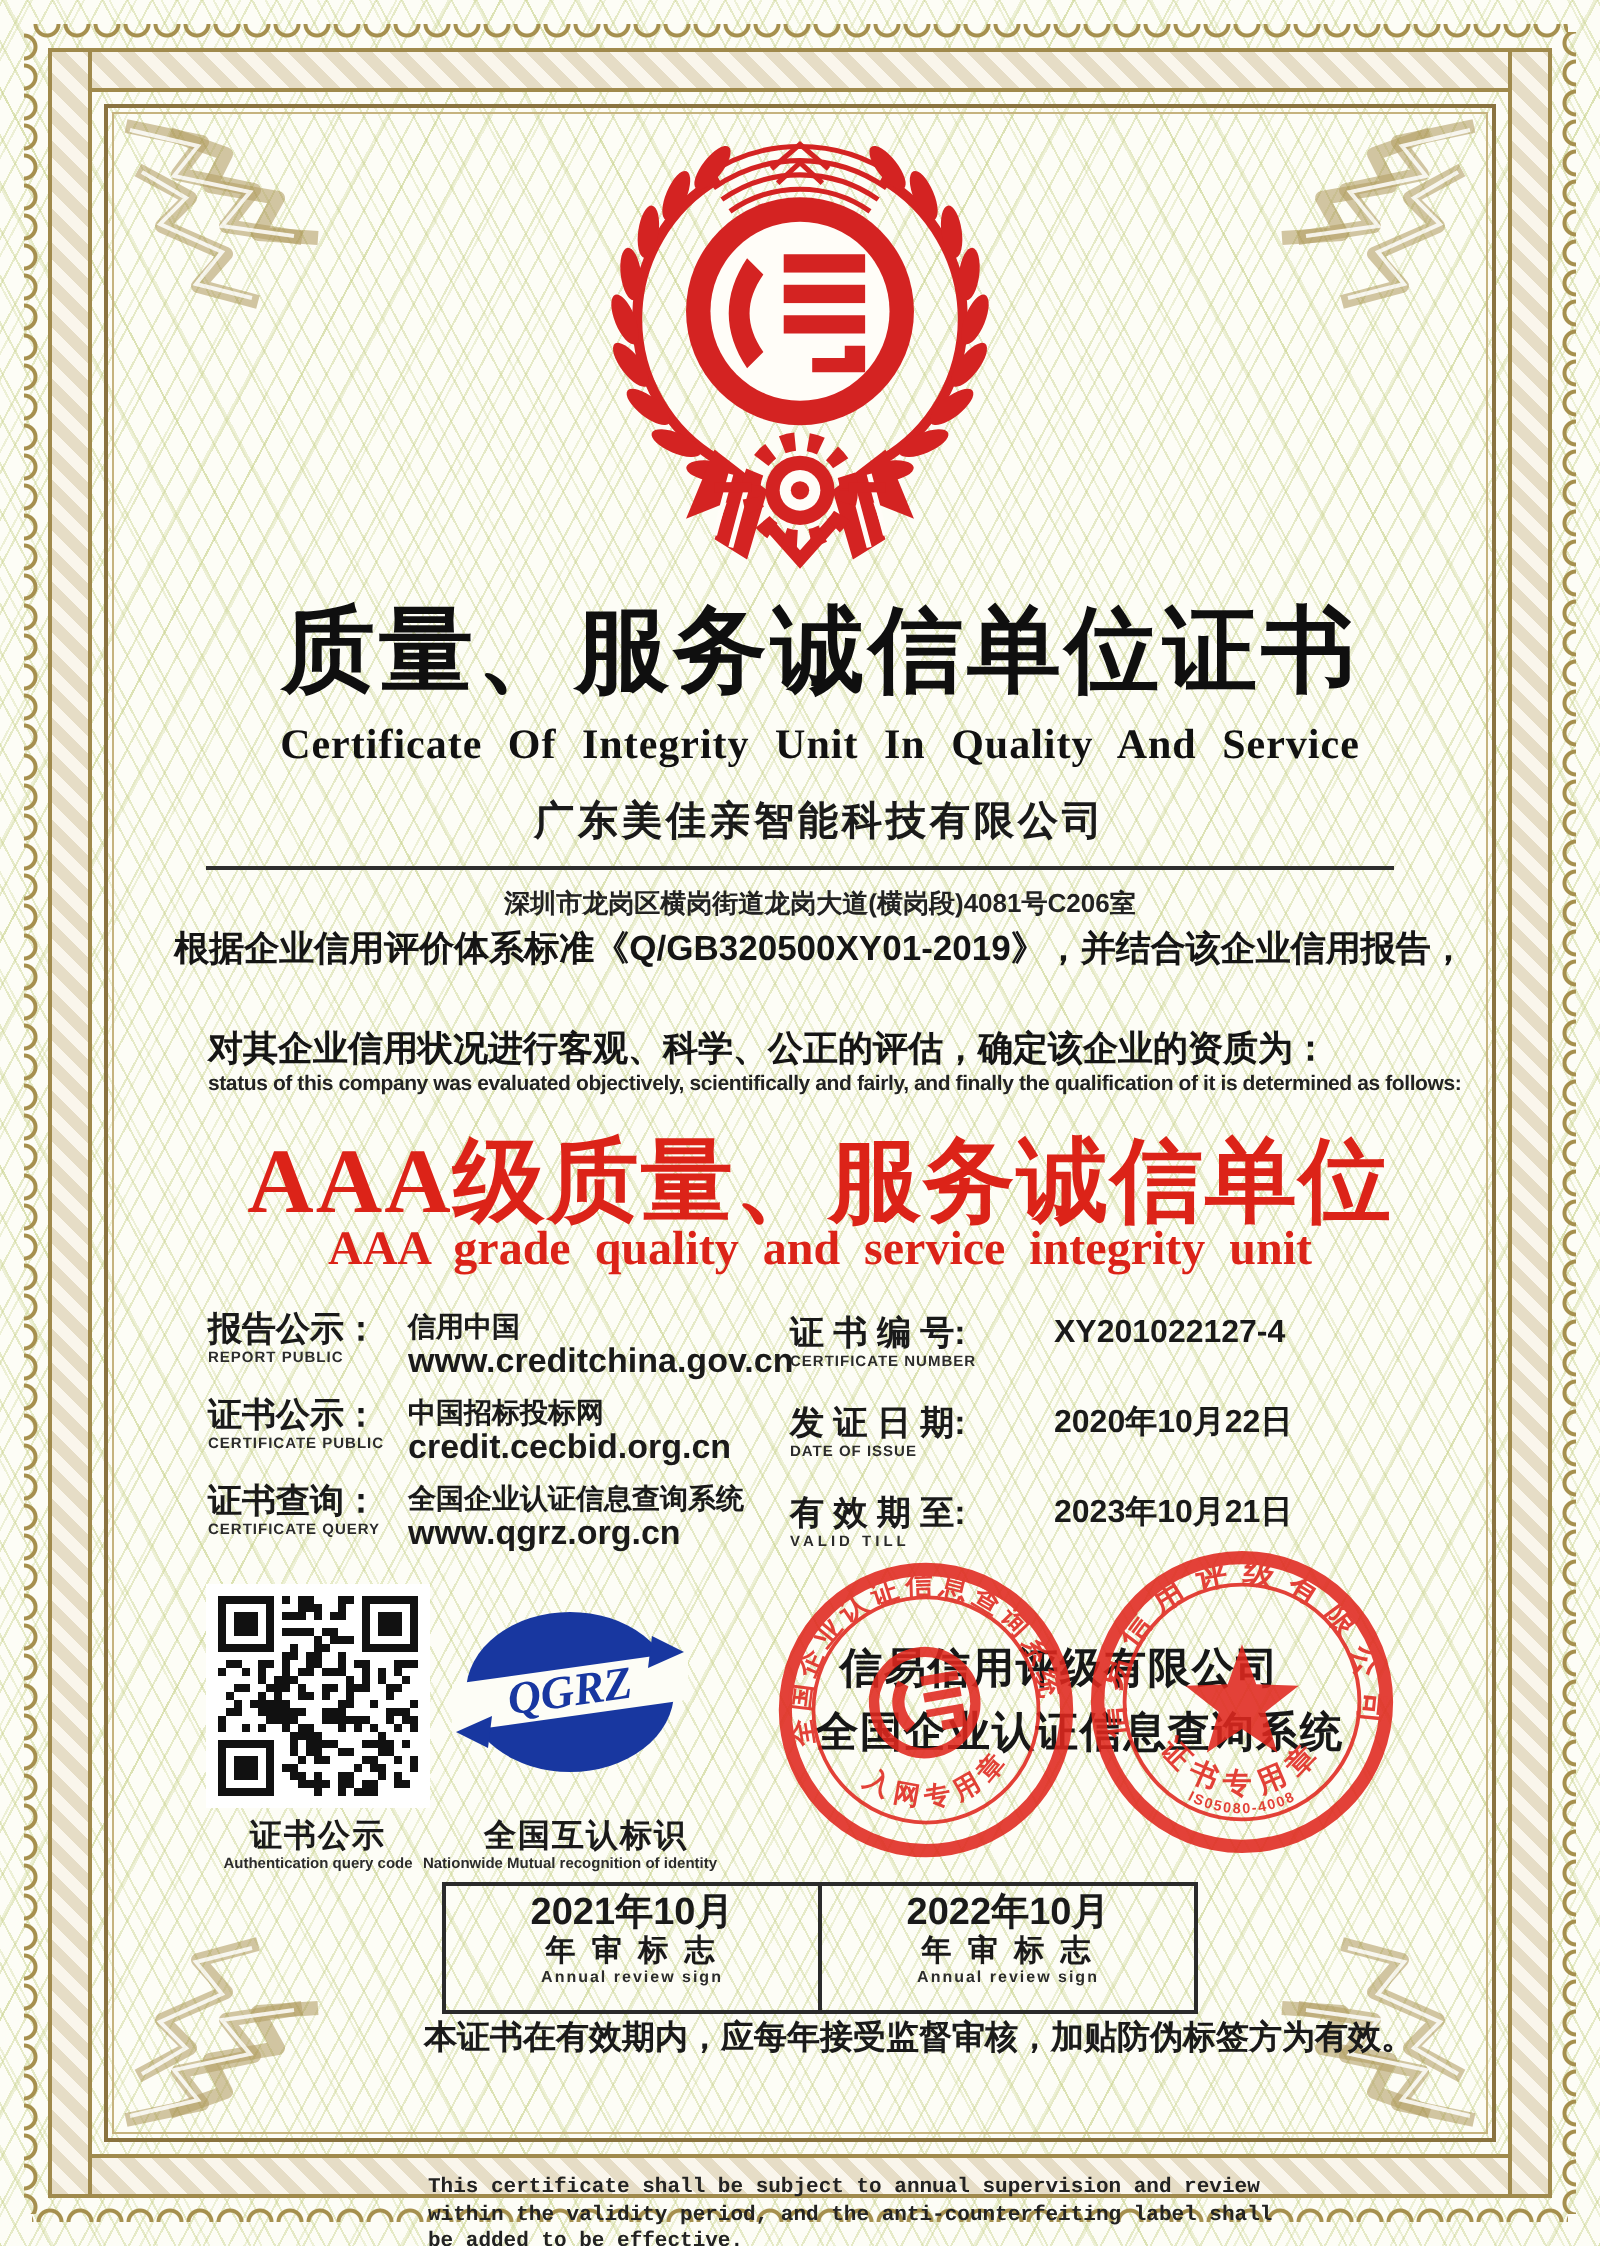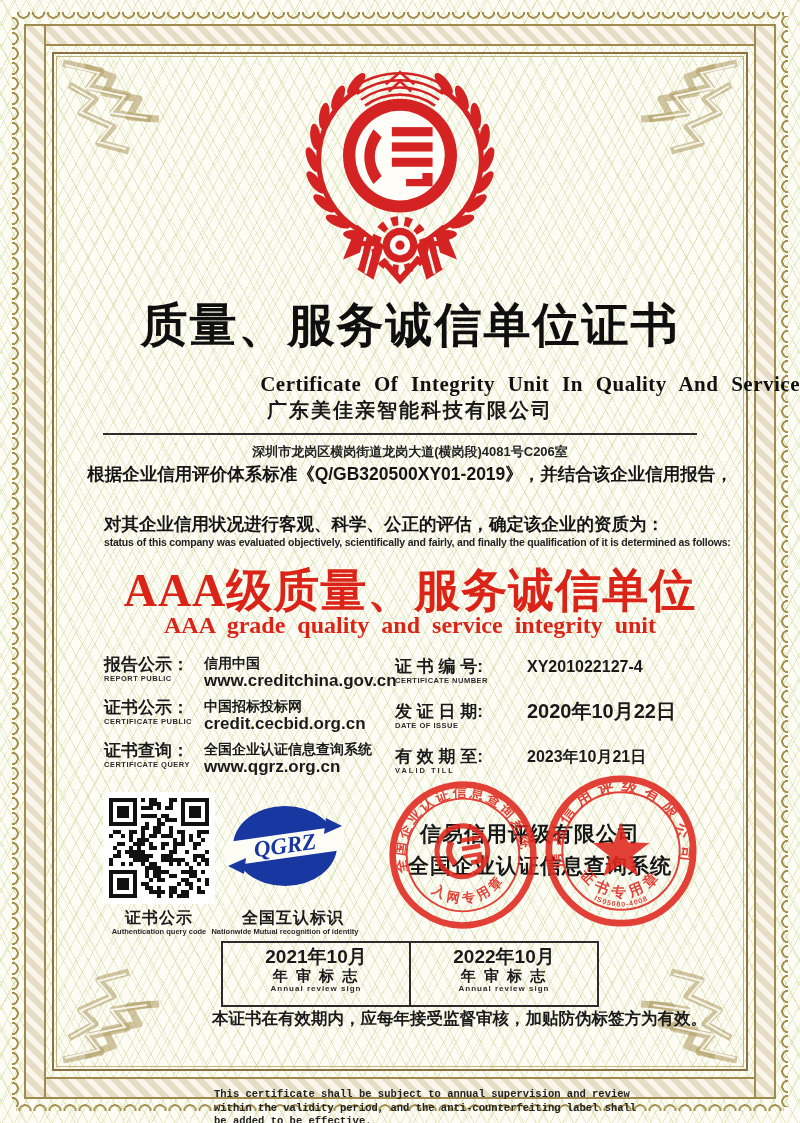--- a/index.html
+++ b/index.html
@@ -27,21 +27,21 @@
   .strip.r{right:24px;top:24px;bottom:24px;width:22px;}
   .inner-frame{position:absolute;inset:52px;border:2px solid #8a7340;}
   .inner-frame2{position:absolute;inset:56px;border:1px solid #c6b37f;}
   .corner{position:absolute;width:150px;height:150px;opacity:.85;}
   .corner.tl{left:55px;top:55px;}
   .corner.tr{right:55px;top:55px;transform:scaleX(-1);}
   .corner.bl{left:55px;bottom:55px;transform:scaleY(-1);}
   .corner.br{right:55px;bottom:55px;transform:scale(-1,-1);}
   
   .title-cn{top:294px;font-size:47px;font-weight:900;letter-spacing:2px;color:#0f0f0f;}
-  .title-en{top:372px;font-family:"Liberation Serif",serif;font-size:21px;font-weight:700;word-spacing:7px;letter-spacing:.5px;color:#111;text-align:right;}
+  .title-en{top:360px;font-family:"Liberation Serif",serif;font-size:21px;font-weight:700;word-spacing:7px;letter-spacing:.5px;color:#111;}
   .company{top:397px;font-size:20px;font-weight:600;letter-spacing:2px;}
   .underline{top:433px;left:103px;width:594px;height:2px;background:#2e2e2e;}
   .address{top:443px;font-size:13px;font-weight:700;color:#222;}
   .p-cn{font-size:17.5px;font-weight:700;color:#151515;}
   .p-en{font-size:10.5px;font-weight:700;color:#222;letter-spacing:-.2px;}
   .grade-cn{top:560px;font-family:"Liberation Serif",serif;font-size:46px;font-weight:900;letter-spacing:1px;}
   .grade-en{top:612px;font-family:"Liberation Serif",serif;font-size:24px;font-weight:900;word-spacing:6px;}
   .inf-label{font-size:17px;font-weight:800;line-height:19px;}
   .inf-sub{font-size:7.5px;font-weight:700;letter-spacing:.5px;color:#2b2b2b;}
   .inf-vcn{font-size:14px;font-weight:700;line-height:16px;}
@@ -226,21 +226,21 @@
       <div class="inf-label">证 书 编 号:</div>
       <div class="inf-sub">CERTIFICATE NUMBER</div>
     </div>
     <div class="inf-url" style="font-size:16px;">XY201022127-4</div>
   </div>
   <div class="row" style="left:395px;top:702px;">
     <div style="width:132px;">
       <div class="inf-label">发 证 日 期:</div>
       <div class="inf-sub">DATE OF ISSUE</div>
     </div>
-    <div class="inf-url" style="font-size:20px;">2020年10月22日</div>
+    <div class="inf-url" style="font-size:16px;">2020年10月22日</div>
   </div>
   <div class="row" style="left:395px;top:747px;">
     <div style="width:132px;">
       <div class="inf-label">有 效 期 至:</div>
       <div class="inf-sub" style="letter-spacing:2px;">VALID TILL</div>
     </div>
     <div class="inf-url" style="font-size:16px;">2023年10月21日</div>
   </div>
 
   <div class="abs" style="left:103px;top:792px;width:112px;height:112px;background:#fff;padding:0;">

